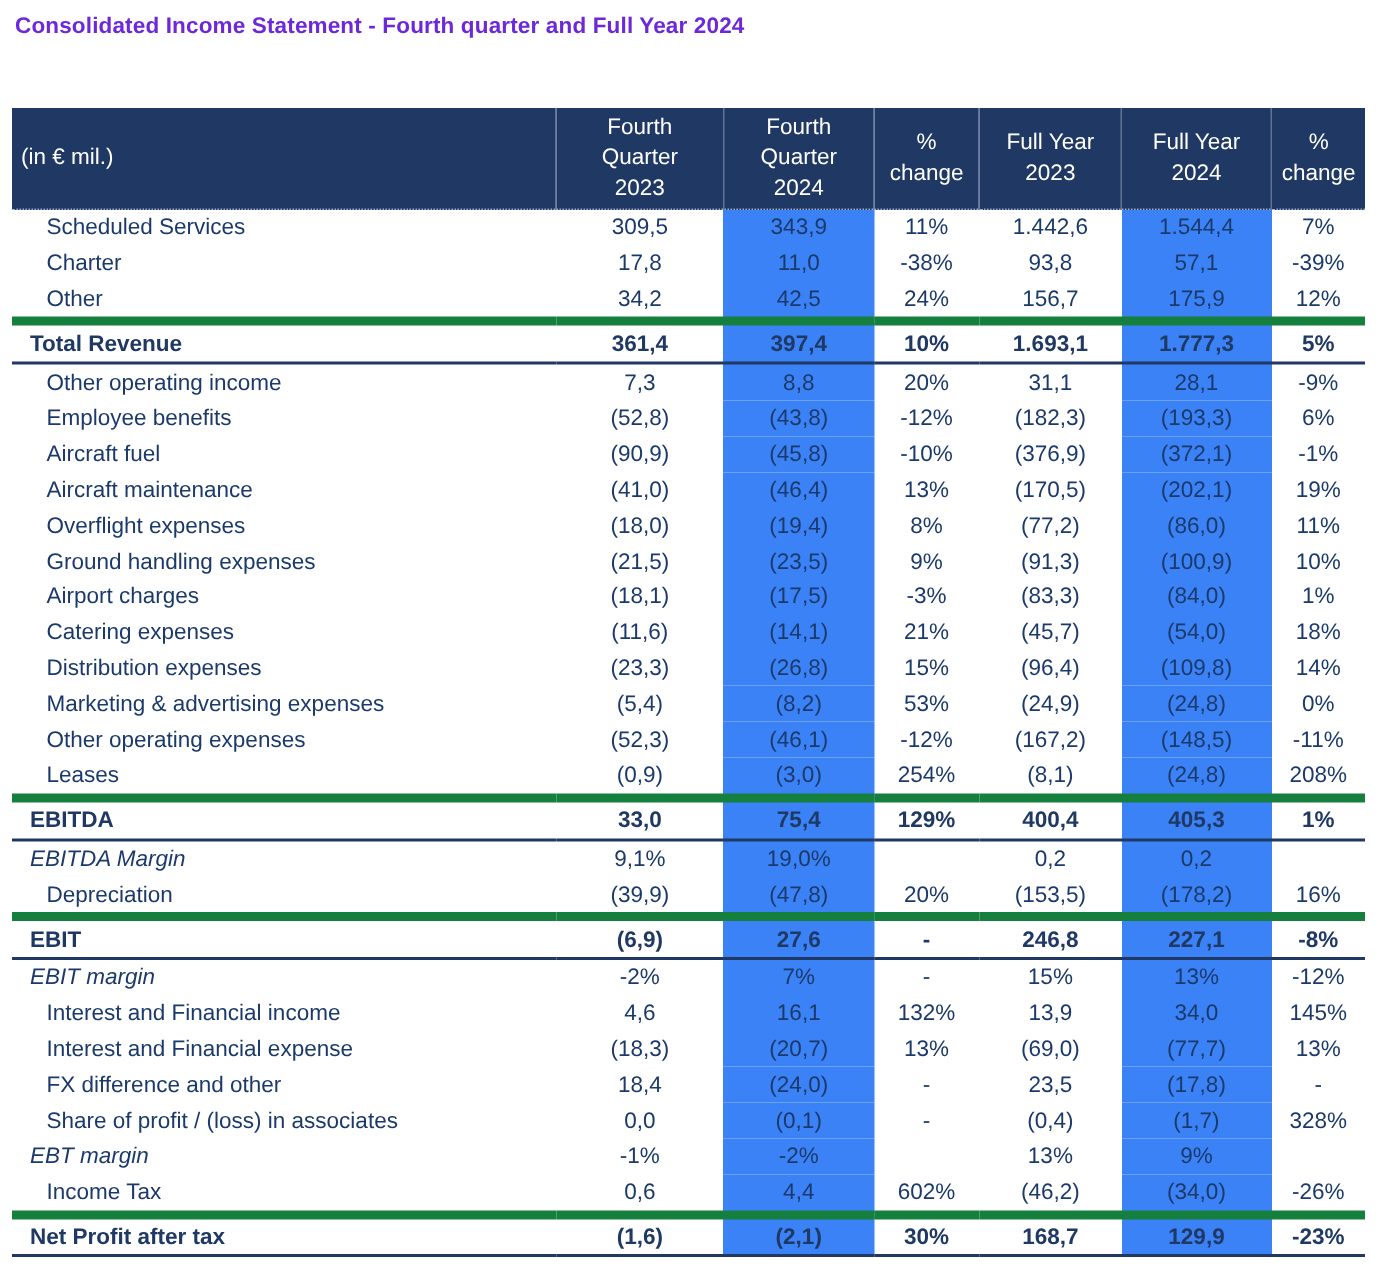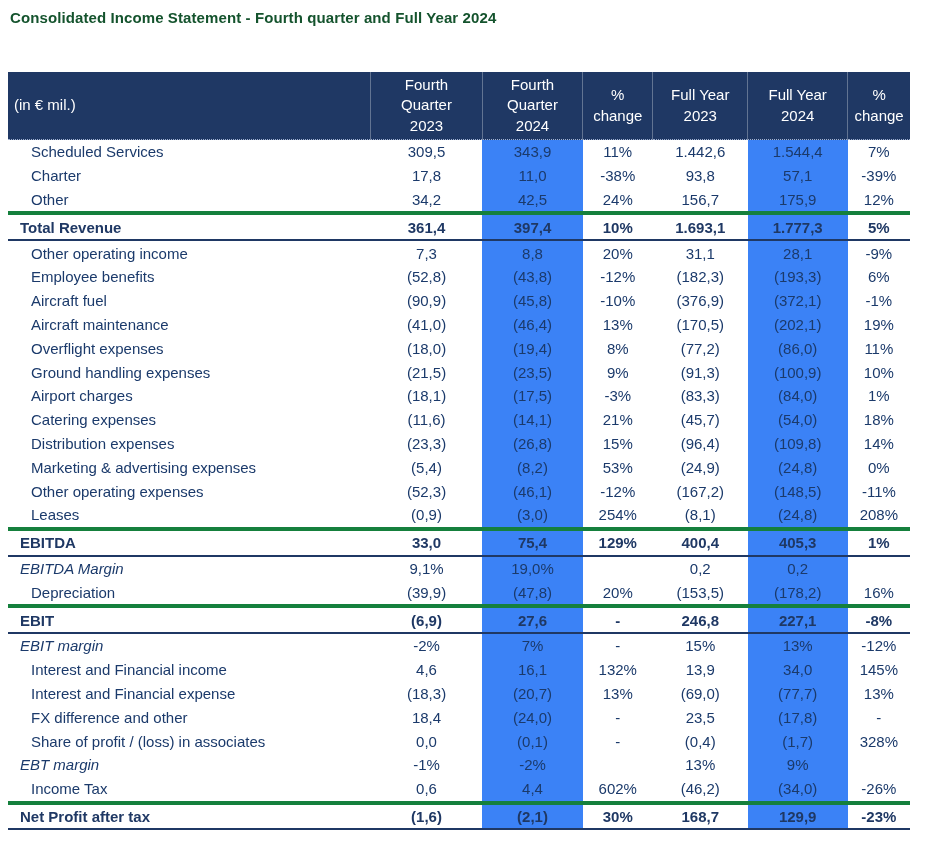--- a/index.html
+++ b/index.html
@@ -12,21 +12,21 @@
     color: #1b3a6b;
     position: relative;
     overflow: hidden;
   }
   .page-title {
     position: absolute;
     top: 9px;
     left: 10px;
     font-size: 15px;
     font-weight: bold;
-    color: #14532d;
+    color: #6d28d9;
     letter-spacing: 0.1px;
   }
   table.statement {
     position: absolute;
     left: 8px;
     top: 72px;
     width: 902px;
     border-collapse: collapse;
     table-layout: fixed;
     font-size: 15px;
@@ -68,21 +68,21 @@
   }
   tbody td.label {
     text-align: left;
     padding-left: 23px;
     overflow: hidden;
   }
   tbody td.shaded { background: #3b82f6; }
 
   tr.total td {
     font-weight: bold;
-    border-top: 4px solid #15803d;
+    border-top: 6px solid #15803d;
     border-bottom: 2px solid #1f3864;
     color: #1f3864;
   }
   tr.total td.label { padding-left: 12px; }
   tr.margin td.label {
     font-style: italic;
     padding-left: 12px;
   }
 </style>
 </head>

